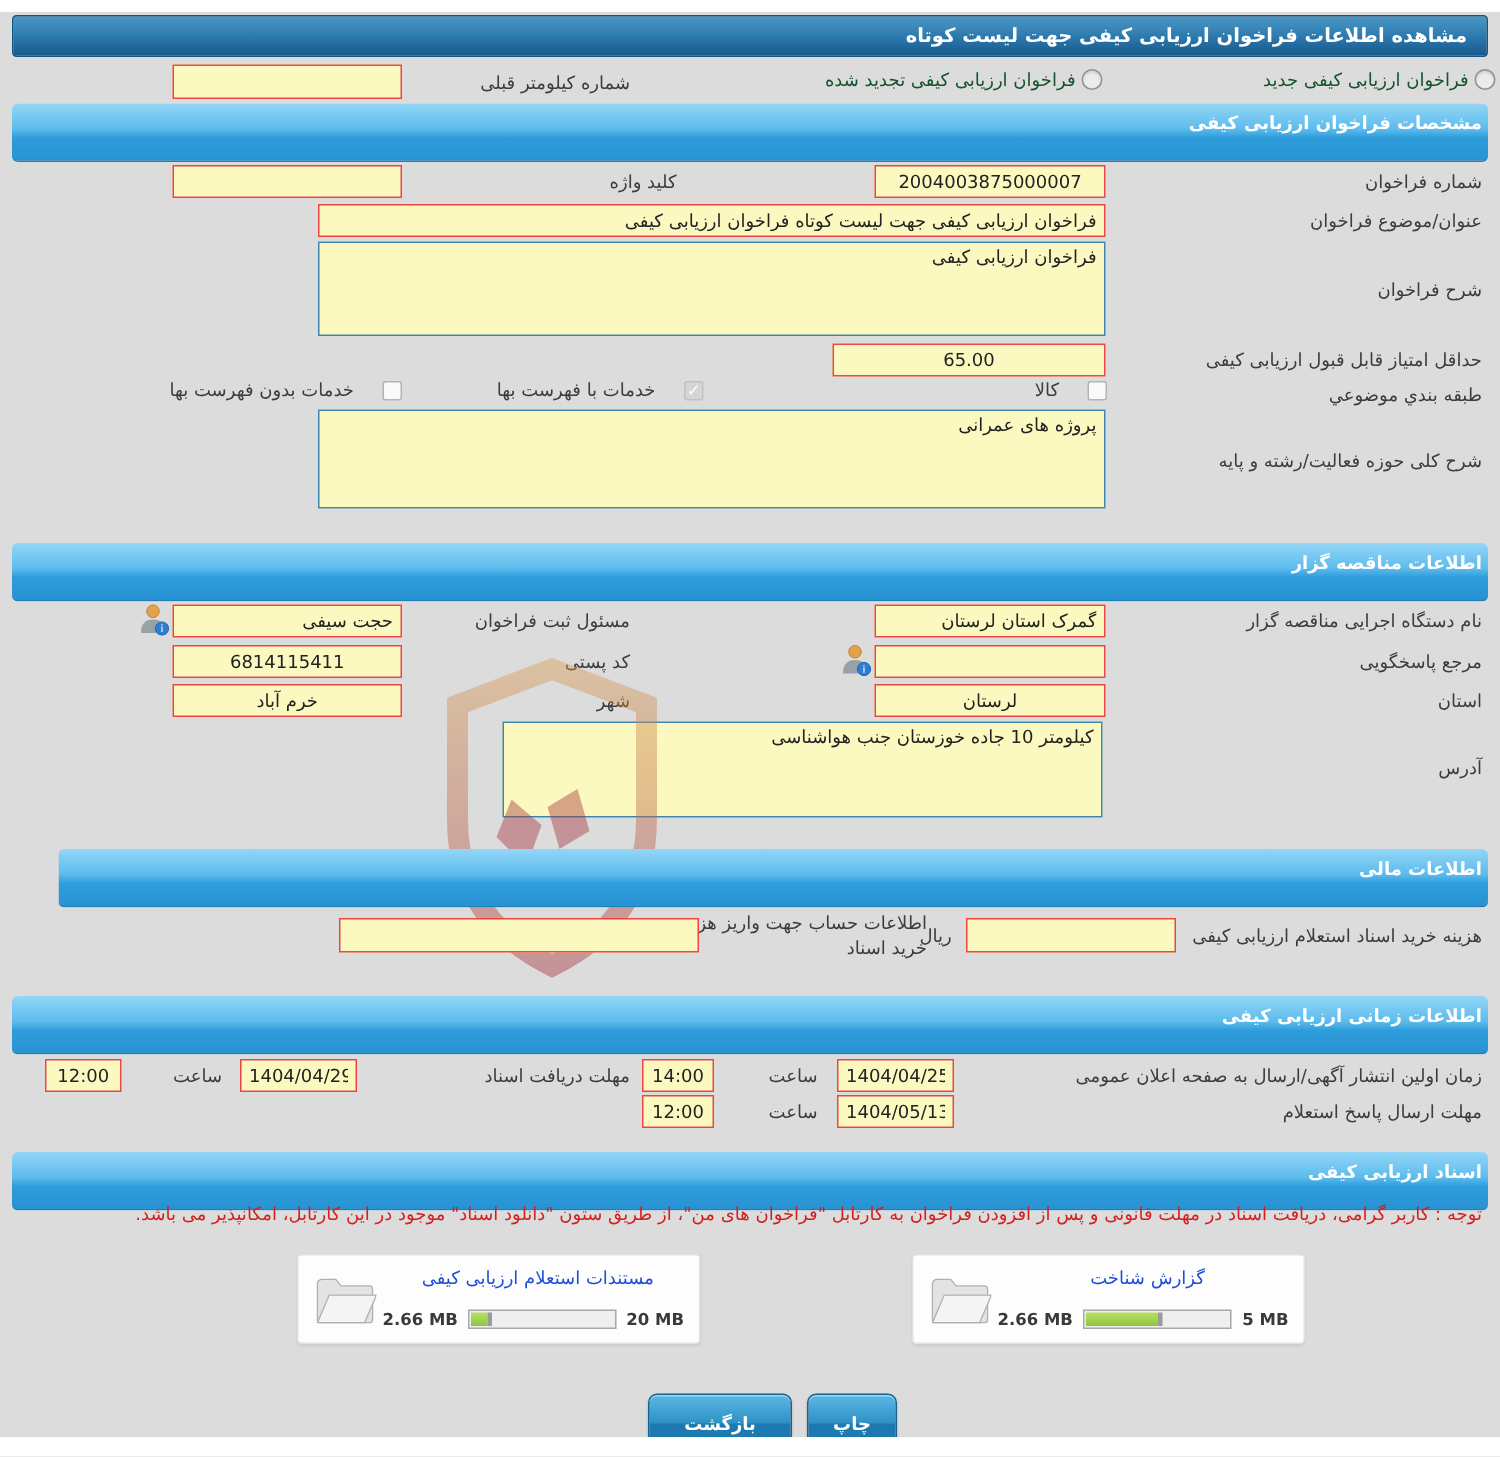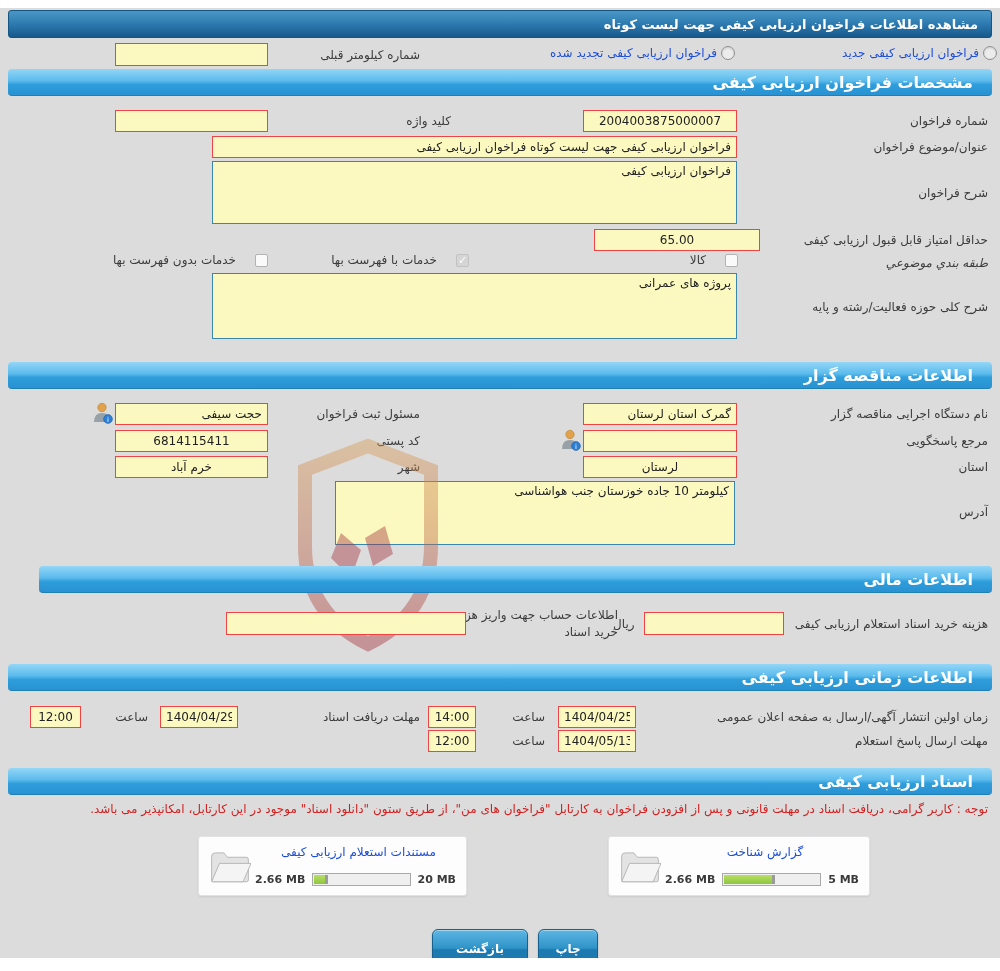--- a/index.html
+++ b/index.html
@@ -5,40 +5,40 @@
   html,body{margin:0;padding:0;}
   body{background:#fff;font-family:"DejaVu Sans","Liberation Sans",sans-serif;}
   #page{position:relative;width:1000px;height:971px;background:#dcdcdc;overflow:hidden;direction:rtl;}
   #topstrip{position:absolute;top:0;left:0;right:0;height:8px;background:#fff;}
   #botstrip{position:absolute;bottom:0;left:0;right:0;height:13px;background:#fff;}
 
   .mainbar{position:absolute;left:8px;right:8px;top:10px;height:28px;border-radius:3px;
     background:linear-gradient(to bottom,#4a97c6 0%,#2d7ab0 50%,#17598b 100%);
     color:#fff;font-weight:bold;font-size:13px;line-height:28px;padding:0 13px;text-align:right;
     border:1px solid #155581;box-sizing:border-box;}
-  .secbar{position:absolute;left:8px;right:8px;height:27px;border-radius:4px;
+  .secbar{position:absolute;left:8px;right:8px;height:39px;border-radius:4px;
     background:linear-gradient(to bottom,#93d6f7 0%,#5cbbec 45%,#2f9ddb 60%,#2892d2 100%);
-    color:#fff;font-weight:bold;font-size:16px;line-height:27px;padding:0 19px;text-align:right;
+    color:#fff;font-weight:bold;font-size:12px;line-height:27px;padding:0 4px;text-align:right;
     box-sizing:border-box;border-bottom:1px solid #1f7fb9;}
 
   .lbl{position:absolute;font-size:12px;color:#3c3c3c;white-space:nowrap;direction:rtl;}
   .lbl2{position:absolute;font-size:12px;color:#3c3c3c;direction:rtl;text-align:right;line-height:1.45;}
 
   .inp{position:absolute;background:#fbf9c0;border:1px solid #ef4444;box-sizing:border-box;
     font-family:"DejaVu Sans","Liberation Sans",sans-serif;font-size:12px;color:#222;height:22px;
     padding:0 5px;direction:rtl;outline:none;}
   .inp.center{text-align:center;}
   .inp.num{direction:ltr;text-align:center;}
   .txt{position:absolute;background:#fbf9c0;border:1px solid #3a86ad;box-sizing:border-box;
     font-family:"DejaVu Sans","Liberation Sans",sans-serif;font-size:12px;color:#222;
     padding:2px 5px;direction:rtl;resize:none;outline:none;overflow:hidden;}
 
   .radio{display:inline-block;width:12px;height:12px;border-radius:50%;
     border:1px solid #909090;background:#ececec;box-shadow:inset 0 1px 2px rgba(0,0,0,.15);}
-  .rgroup{position:absolute;display:flex;align-items:flex-end;gap:4px;font-size:12px;color:#1d4ed8;}
+  .rgroup{position:absolute;display:flex;align-items:flex-end;gap:4px;font-size:12px;color:#14532d;}
 
   .cgroup{position:absolute;display:flex;align-items:center;gap:19px;font-size:12px;color:#3c3c3c;}
   .checkbox{display:inline-flex;width:13px;height:13px;border:1px solid #b3b3b3;background:#fafafa;
     align-items:center;justify-content:center;box-sizing:border-box;border-radius:2px;}
   .checkbox.on{background:#d5d5d5;border-color:#c2c2c2;}
   .checkbox.on::after{content:"✓";color:#fdfdfd;font-size:11px;font-weight:bold;line-height:1;}
 
   .personicon{position:absolute;width:22px;height:22px;}
 
   .card{position:absolute;height:58px;background:#fdfdfd;border:1px solid #e2e2e2;border-radius:3px;
@@ -88,23 +88,23 @@
   <div class="lbl" style="right:549px;top:114px;">کلید واژه</div>
   <input class="inp" style="left: 115px; top: 110px; width: 153px;" readonly="" value="">
 
   <div class="lbl" style="right:12px;top:140px;">عنوان/موضوع فراخوان</div>
   <input class="inp" style="left: 212px; top: 136px; width: 525px;" readonly="" value="فراخوان ارزیابی کیفی جهت لیست کوتاه فراخوان ارزیابی کیفی">
 
   <div class="lbl" style="right:12px;top:186px;">شرح فراخوان</div>
   <textarea class="txt" style="left: 212px; top: 161px; width: 525px; height: 63px;" readonly="">فراخوان ارزیابی کیفی</textarea>
 
   <div class="lbl" style="right:12px;top:233px;">حداقل امتیاز قابل قبول ارزیابی کیفی</div>
-  <input class="inp num" style="left: 555px; top: 229px; width: 166px; margin-left: 39px;" readonly="" value="65.00">
-
-  <div class="lbl" style="right:12px;top:256px;font-style:italic;">طبقه بندي موضوعي</div>
+  <input class="inp num" style="left: 555px; top: 229px; width: 182px;" readonly="" value="65.00">
+
+  <div class="lbl" style="right:12px;top:256px;">طبقه بندي موضوعي</div>
   <div class="cgroup" style="right:262px;top:253px;">
     <span class="checkbox"></span>
     <span>کالا</span>
   </div>
   <div class="cgroup" style="right:531px;top:253px;">
     <span class="checkbox on"></span>
     <span>خدمات با فهرست بها</span>
   </div>
   <div class="cgroup" style="right:732px;top:253px;">
     <span class="checkbox"></span>

